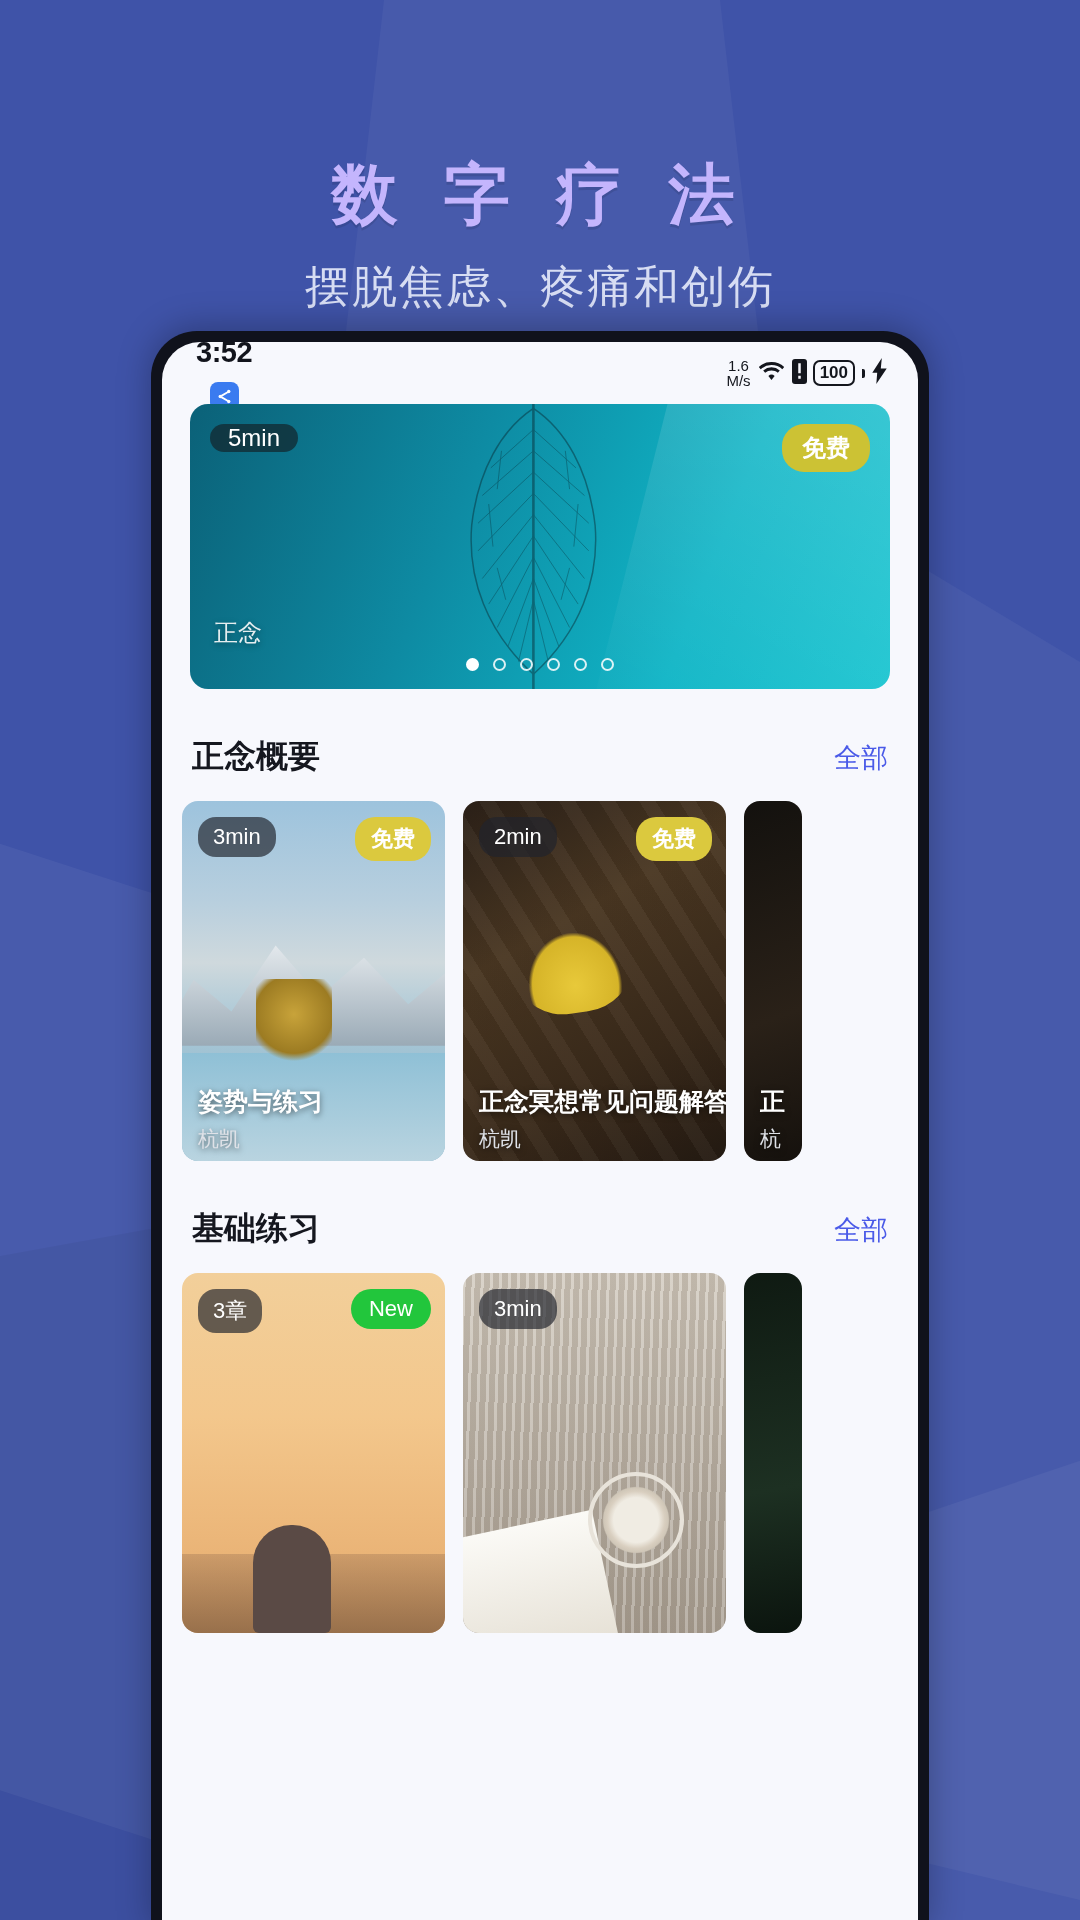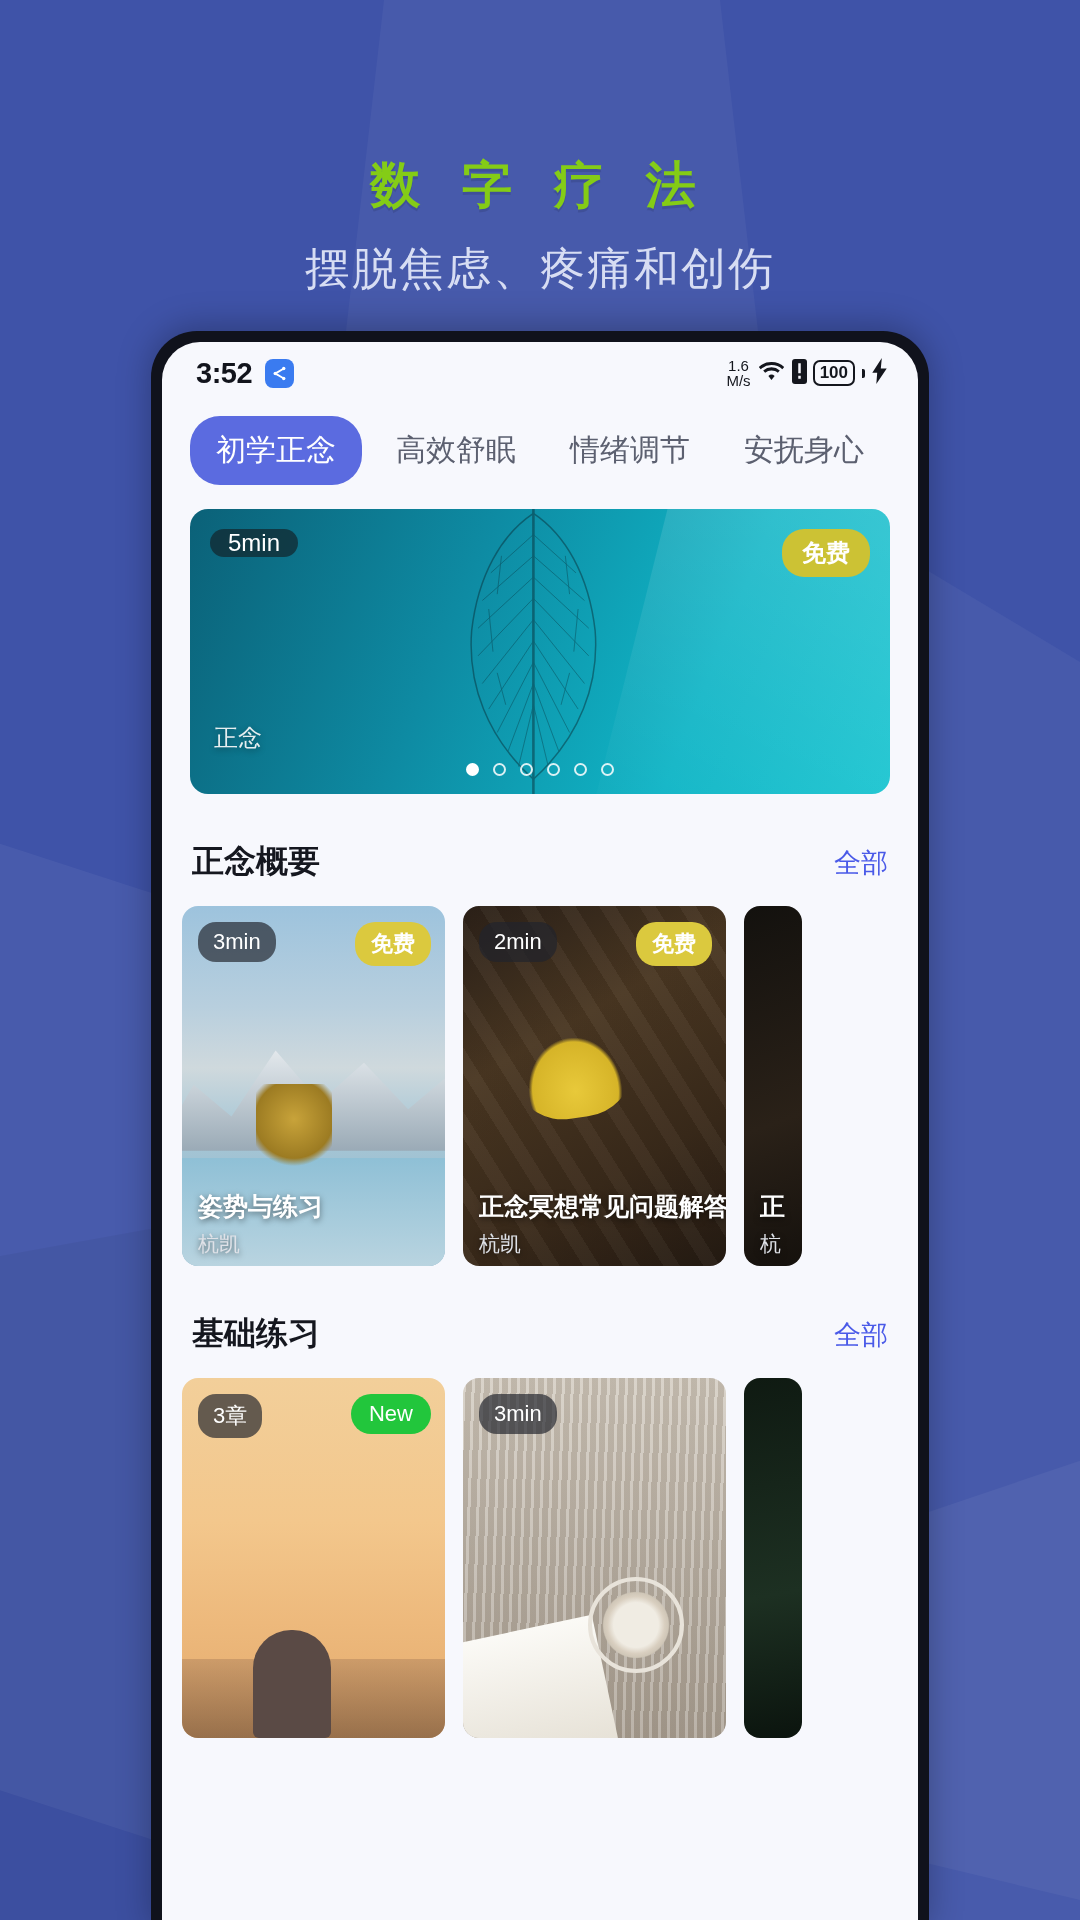--- a/index.html
+++ b/index.html
@@ -40,21 +40,21 @@
   .bg-darkl {
     position:absolute; left:0; top:1180px;
     width:420px; height:760px;
     background:rgba(0,0,0,0.045);
     clip-path:polygon(0% 10%, 100% 0%, 100% 100%, 0% 100%);
   }
 
   
   .promo { position:relative; text-align:center; padding-top:158px; }
   .promo-title {
-    font-size:50px; font-weight:bold; color:#84cc16;
+    font-size:66px; font-weight:bold; color:#c4b5fd;
     letter-spacing:14px; line-height:1.1;
     text-shadow:0 3px 0 rgba(0,0,0,0.10);
   }
   .promo-sub {
     margin-top:26px;
     font-size:45px; color:#d7ddf3; letter-spacing:2px;
   }
 
   
   .device {
@@ -72,21 +72,21 @@
     overflow:hidden;
     position:relative;
   }
 
   
   .statusbar {
     height:56px; display:flex; align-items:center;
     justify-content:space-between;
     padding:6px 30px 0 34px;
   }
-  .sb-left { display:flex; align-items:center; gap:13px; }
+  .sb-left { display:flex; align-items:center; gap:13px;flex-direction:column; }
   .sb-time { font-size:29px; font-weight:bold; color:#12141c; letter-spacing:-0.5px; }
   .sb-chip {
     width:29px; height:29px; border-radius:8px; background:#3a7bf0;
     display:flex; align-items:center; justify-content:center;
   }
   .sb-right { display:flex; align-items:center; gap:6px; }
   .sb-speed {
     font-size:15px; line-height:15px; color:#14161d; text-align:center;
     font-weight:500;
   }
@@ -301,26 +301,20 @@
         <span class="sb-nub"></span>
         <span>
           <svg width="17" height="26" viewBox="0 0 10 18" fill="#14161d">
             <path d="M6.6 0L0 10.2h3.4L2.8 18 10 7.2H5.9z"></path>
           </svg>
         </span>
       </div>
     </div>
 
 
-    <div class="tabs">
-      <div class="tab active">初学正念</div>
-      <div class="tab">高效舒眠</div>
-      <div class="tab">情绪调节</div>
-      <div class="tab">安抚身心</div>
-    </div>
 
     <div class="hero-wrap">
       <div class="hero">
         <svg class="leaf" viewBox="0 0 200 300">
           <g stroke="#0a2a33" stroke-width="0.7" fill="none" opacity="0.85">
             <path d="M100 0 L100 300" stroke-width="2.4"></path>
             <path d="M100 20 C70 40 48 78 42 130 C38 180 56 230 100 270 C144 230 162 180 158 130 C152 78 130 40 100 20 Z" stroke-width="1.4"></path>
             <path d="M100 40 L60 76 M100 60 L52 102 M100 80 L48 128 M100 100 L48 154 M100 120 L52 180 M100 140 L58 204 M100 160 L66 226 M100 180 L76 244 M100 200 L86 258"></path>
             <path d="M100 40 L140 76 M100 60 L148 102 M100 80 L152 128 M100 100 L152 154 M100 120 L148 180 M100 140 L142 204 M100 160 L134 226 M100 180 L124 244 M100 200 L114 258"></path>
             <path d="M70 60 L66 96 M130 60 L134 96 M58 110 L62 150 M142 110 L138 150 M66 170 L74 200 M134 170 L126 200"></path>

